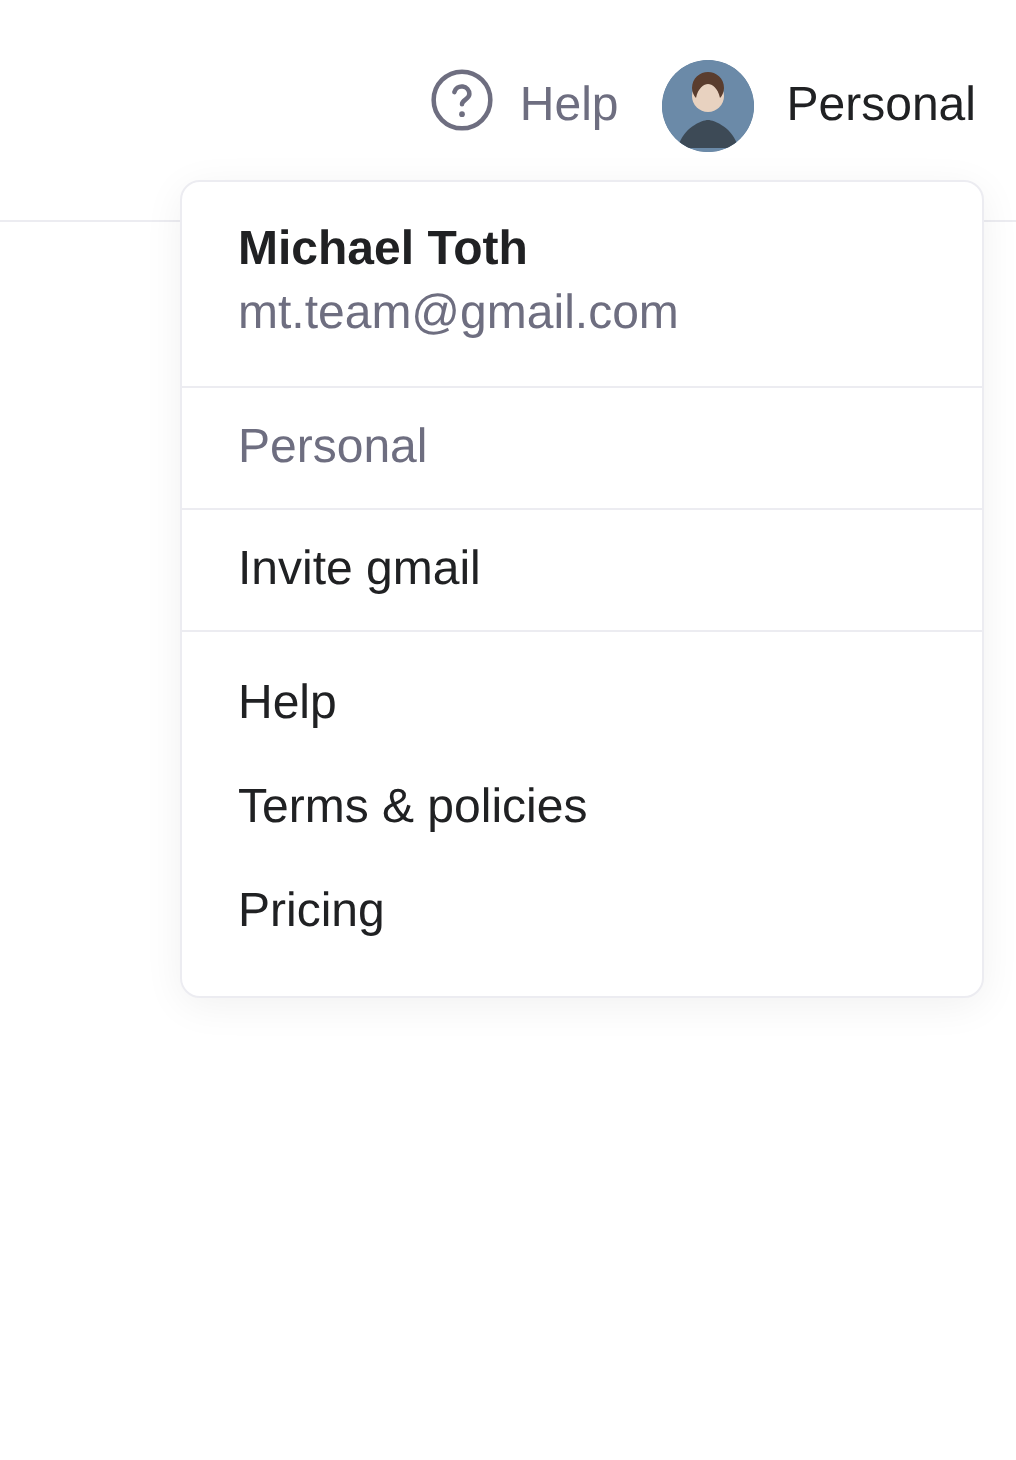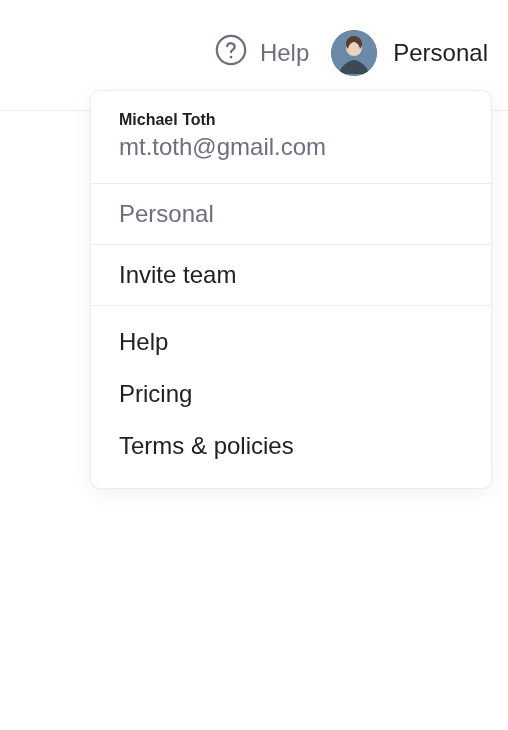--- a/index.html
+++ b/index.html
@@ -30,21 +30,21 @@
       background:#5a7a9a;
     }
     .avatar svg { width:46px; height:46px; display:block; }
     .dropdown {
       position:absolute; top:90px; right:16px; width:402px;
       background:#ffffff; border:1px solid #ececf1; border-radius:10px;
       box-shadow:0 4px 20px rgba(0,0,0,0.06);
       overflow:hidden;
     }
     .dd-header { padding:20px 28px 22px; }
-    .dd-name { font-size:16px; font-weight:700; color:#202123; }
+    .dd-name { font-size:24px; font-weight:700; color:#202123; }
     .dd-email { font-size:24px; font-weight:400; color:#6e6e80; margin-top:4px; }
     .dd-divider { height:1px; background:#ececf1; width:100%; }
     .dd-section-label { padding:16px 28px; font-size:24px; color:#6e6e80; }
     .dd-item {
       padding:16px 28px; font-size:24px; color:#202123; cursor:pointer;
     }
     .dd-item.highlight { background:#e6f3f0; }
     .dd-lower .dd-item { padding:12px 28px; }
     .dd-lower { padding:10px 0 16px; }
   </style>
@@ -75,32 +75,32 @@
         </svg>
       </span>
       <span>Personal</span>
     </button>
   </div>
 
   <div class="dropdown">
 
     <div class="dd-header">
       <div class="dd-name">Michael Toth</div>
-      <div class="dd-email">mt.toth@gmail.com</div>
+      <div class="dd-email">mt.team@gmail.com</div>
     </div>
     <div class="dd-divider"></div>
 
     <div class="dd-section-label">Personal</div>
     <div class="dd-divider"></div>
 
-    <div class="dd-item">Invite team</div>
+    <div class="dd-item">Invite gmail</div>
 
     <div class="dd-divider"></div>
 
     <div class="dd-lower">
       <div class="dd-item">Help</div>
+      <div class="dd-item">Terms &amp; policies</div>
       <div class="dd-item">Pricing</div>
-      <div class="dd-item">Terms &amp; policies</div>
     </div>
 
   </div>
 
 </div>
 
 </body></html>

